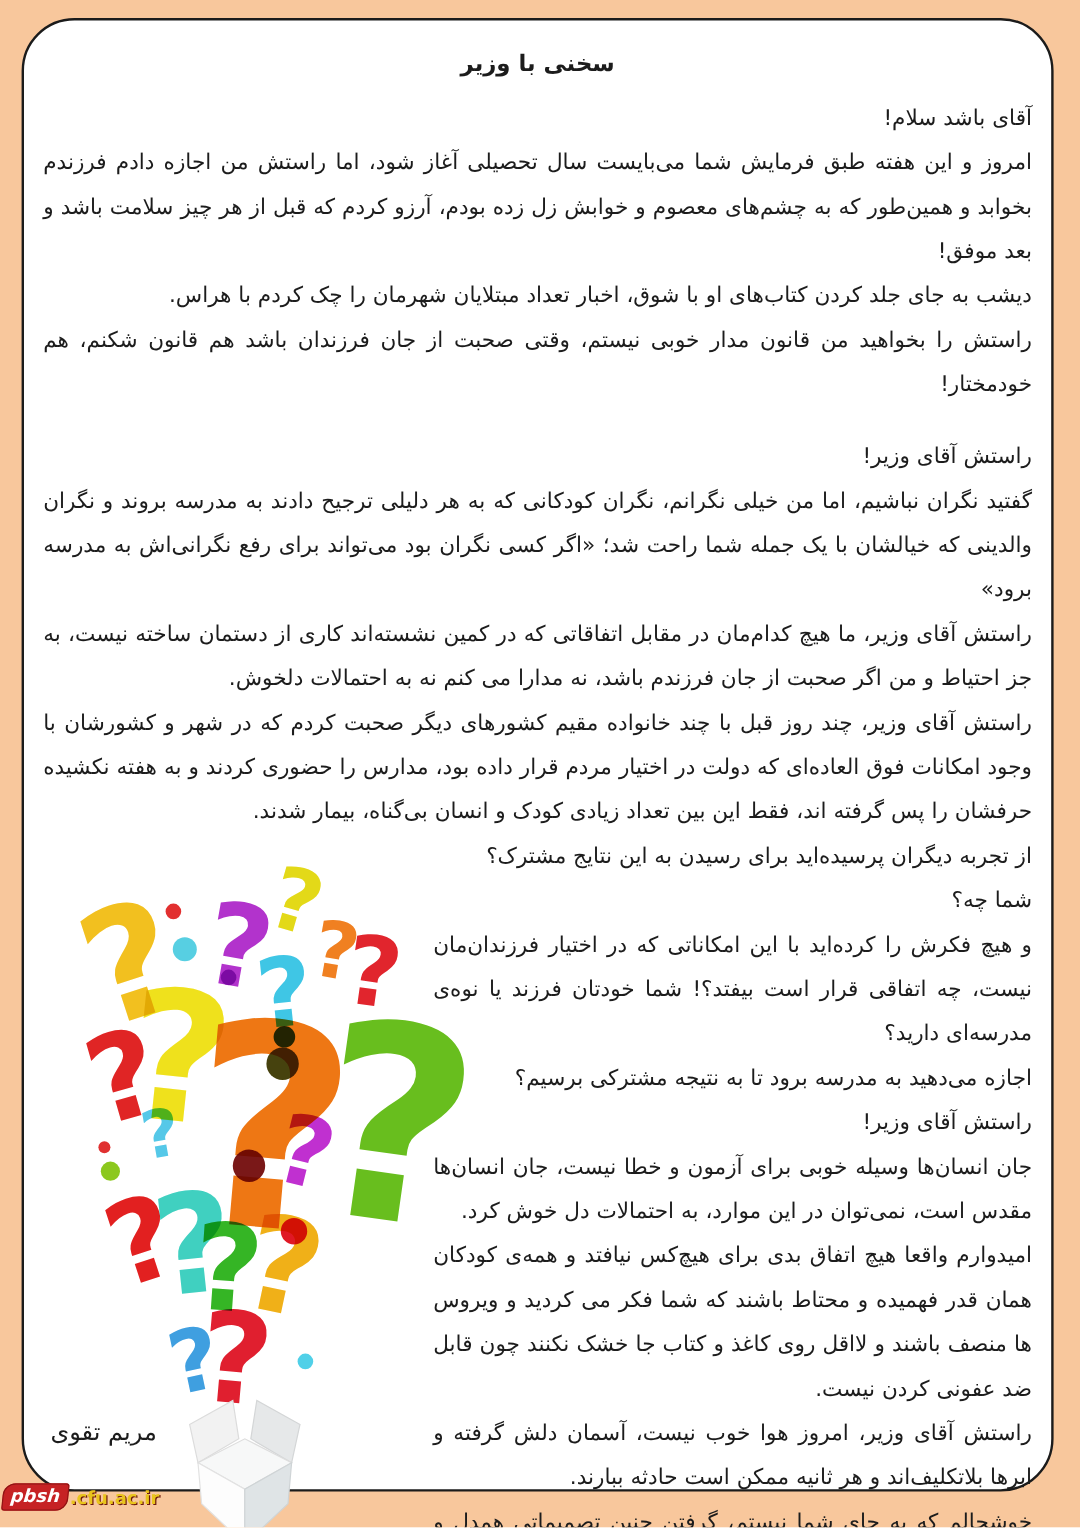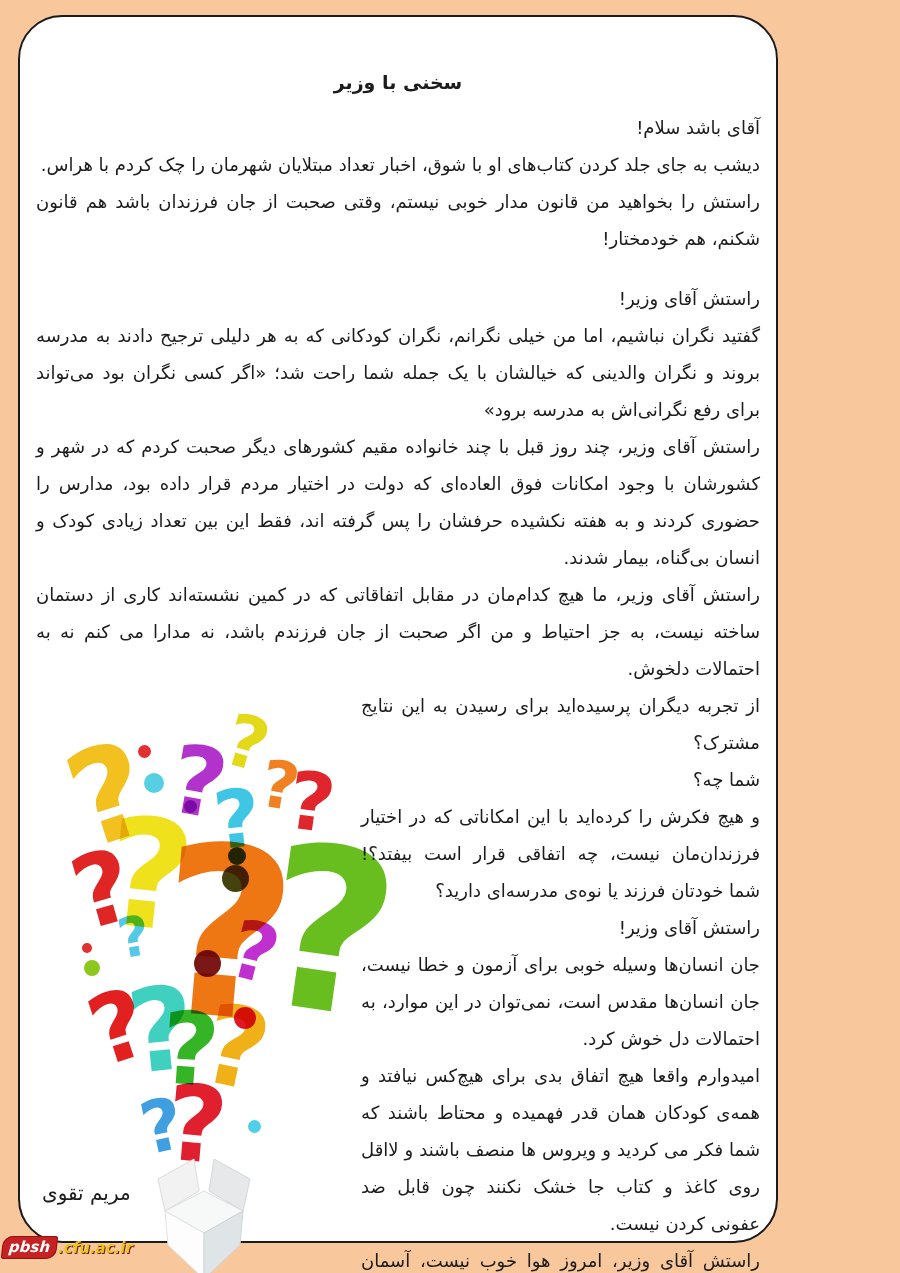--- a/index.html
+++ b/index.html
@@ -9,26 +9,26 @@
   .page {
     position:relative;
     width:900px; height:1273px;
     background:#f8c79c;
     overflow:hidden;
   }
 
   .sheet {
     position:absolute;
     left:18px; top:15px;
-    width:760px; height:1228px;
+    width:860px; height:1228px;
     background:#ffffff;
     border:2px solid #1b1b1b;
     border-radius:44px;
     direction:rtl;
-    padding:50px 16px 0 16px;
+    padding:21px 16px 0 16px;
     color:#1c1c1c;
   }
 
   .title {
     text-align:center;
     font-size:19px;
     font-weight:600;
     line-height:30px;
     margin-bottom:12px;
   }
@@ -90,50 +90,51 @@
     font-style:italic;
     font-weight:bold;
     font-size:15px;
     padding:2px 7px 3px 7px;
     border-radius:10px 3px 10px 3px;
     transform:skewX(-6deg);
     box-shadow:0 0 0 1px #8e1414 inset;
   }
   .wm-yellow {
     color:#e9c41c;
-    font-style:italic;
     font-weight:bold;
     font-size:15px;
     margin-left:1px;
     text-shadow:1px 1px 0 #6d1a0e;
   }
 </style>
 </head>
 <body>
 
 <div class="page">
 
   <div class="sheet">
 
     <div class="title">سخنی با وزیر</div>
 
     <p class="para">آقای باشد سلام!</p>
+    <p class="para">امروز و این هفته طبق فرمایش شما می‌بایست سال تحصیلی آغاز شود، اما راستش من اجازه دادم فرزندم بخوابد و همین‌طور که به چشم‌های معصوم و خوابش زل زده بودم، آرزو کردم که قبل از هر چیز سلامت باشد و بعد موفق!</p>
     <p class="para">دیشب به جای جلد کردن کتاب‌های او با شوق، اخبار تعداد مبتلایان شهرمان را چک کردم با هراس.</p>
     <p class="para">راستش را بخواهید من قانون مدار خوبی نیستم، وقتی صحبت از جان فرزندان باشد هم قانون شکنم، هم خودمختار!</p>
     <p class="para gap-above">راستش آقای وزیر!</p>
     <p class="para">گفتید نگران نباشیم، اما من خیلی نگرانم، نگران کودکانی که به هر دلیلی ترجیح دادند به مدرسه بروند و نگران والدینی که خیالشان با یک جمله شما راحت شد؛ «اگر کسی نگران بود می‌تواند برای رفع نگرانی‌اش به مدرسه برود»</p>
+    <p class="para">راستش آقای وزیر، ما هیچ کدام‌مان در مقابل اتفاقاتی که در کمین نشسته‌اند کاری از دستمان ساخته نیست، به جز احتیاط و من اگر صحبت از جان فرزندم باشد، نه مدارا می کنم نه به احتمالات دلخوش.</p>
     <p class="para">راستش آقای وزیر، چند روز قبل با چند خانواده مقیم کشورهای دیگر صحبت کردم که در شهر و کشورشان با وجود امکانات فوق العاده‌ای که دولت در اختیار مردم قرار داده بود، مدارس را حضوری کردند و به هفته نکشیده حرفشان را پس گرفته اند، فقط این بین تعداد زیادی کودک و انسان بی‌گناه، بیمار شدند.</p>
-    <p class="para">راستش آقای وزیر، ما هیچ کدام‌مان در مقابل اتفاقاتی که در کمین نشسته‌اند کاری از دستمان ساخته نیست، به جز احتیاط و من اگر صحبت از جان فرزندم باشد، نه مدارا می کنم نه به احتمالات دلخوش.</p>
 
     <div class="lower">
 
       <div class="side-text">
         <p class="para">از تجربه دیگران پرسیده‌اید برای رسیدن به این نتایج مشترک؟</p>
         <p class="para">شما چه؟</p>
         <p class="para">و هیچ فکرش را کرده‌اید با این امکاناتی که در اختیار فرزندان‌مان نیست، چه اتفاقی قرار است بیفتد؟! شما خودتان فرزند یا نوه‌ی مدرسه‌ای دارید؟</p>
+        <p class="para">اجازه می‌دهید به مدرسه برود تا به نتیجه مشترکی برسیم؟</p>
         <p class="para">راستش آقای وزیر!</p>
         <p class="para">جان انسان‌ها وسیله خوبی برای آزمون و خطا نیست، جان انسان‌ها مقدس است، نمی‌توان در این موارد، به احتمالات دل خوش کرد.</p>
         <p class="para">امیدوارم واقعا هیچ اتفاق بدی برای هیچ‌کس نیافتد و همه‌ی کودکان همان قدر فهمیده و محتاط باشند که شما فکر می کردید و ویروس ها منصف باشند و لااقل روی کاغذ و کتاب جا خشک نکنند چون قابل ضد عفونی کردن نیست.</p>
         <p class="para">راستش آقای وزیر، امروز هوا خوب نیست، آسمان دلش گرفته و ابرها بلاتکلیف‌اند و هر ثانیه ممکن است حادثه ببارند.</p>
         <p class="para">خوشحالم که به جای شما نیستم، گرفتن چنین تصمیماتی همدل و هم جگر می‌خواهد، هم...</p>
 
       </div>
 
       <div class="illustration">
         <div>

